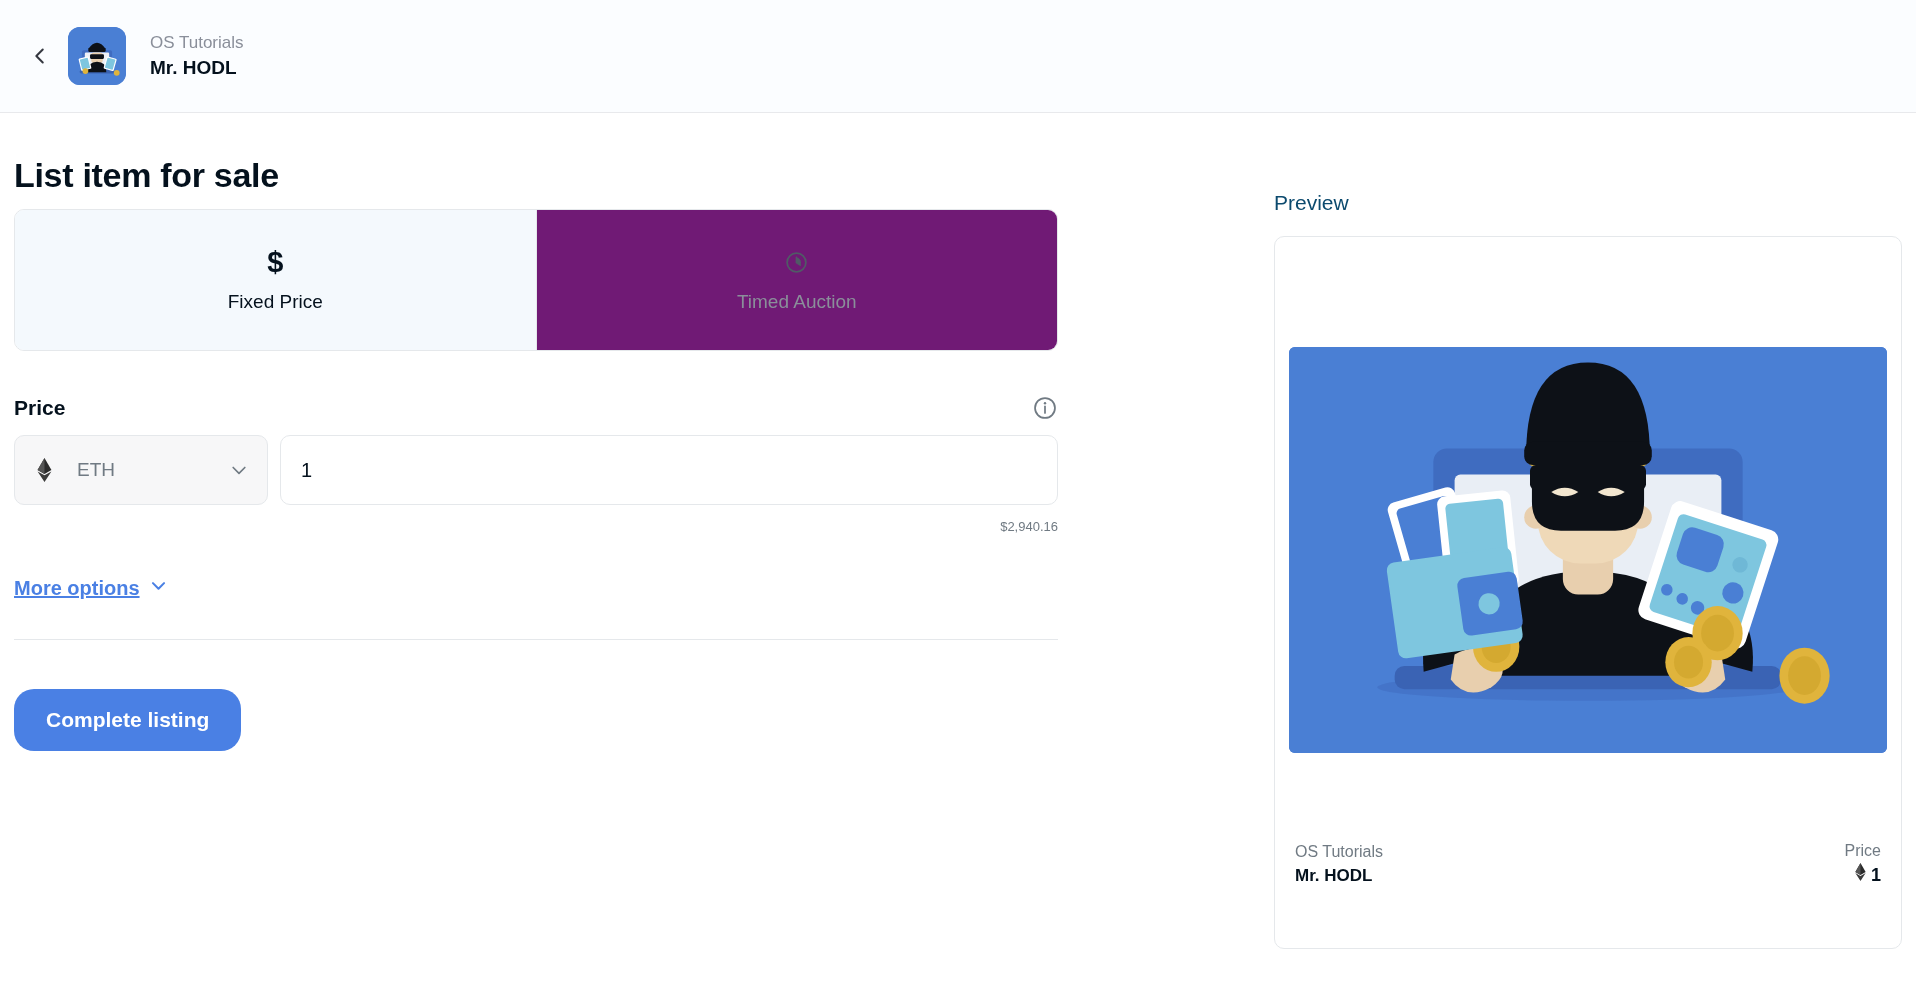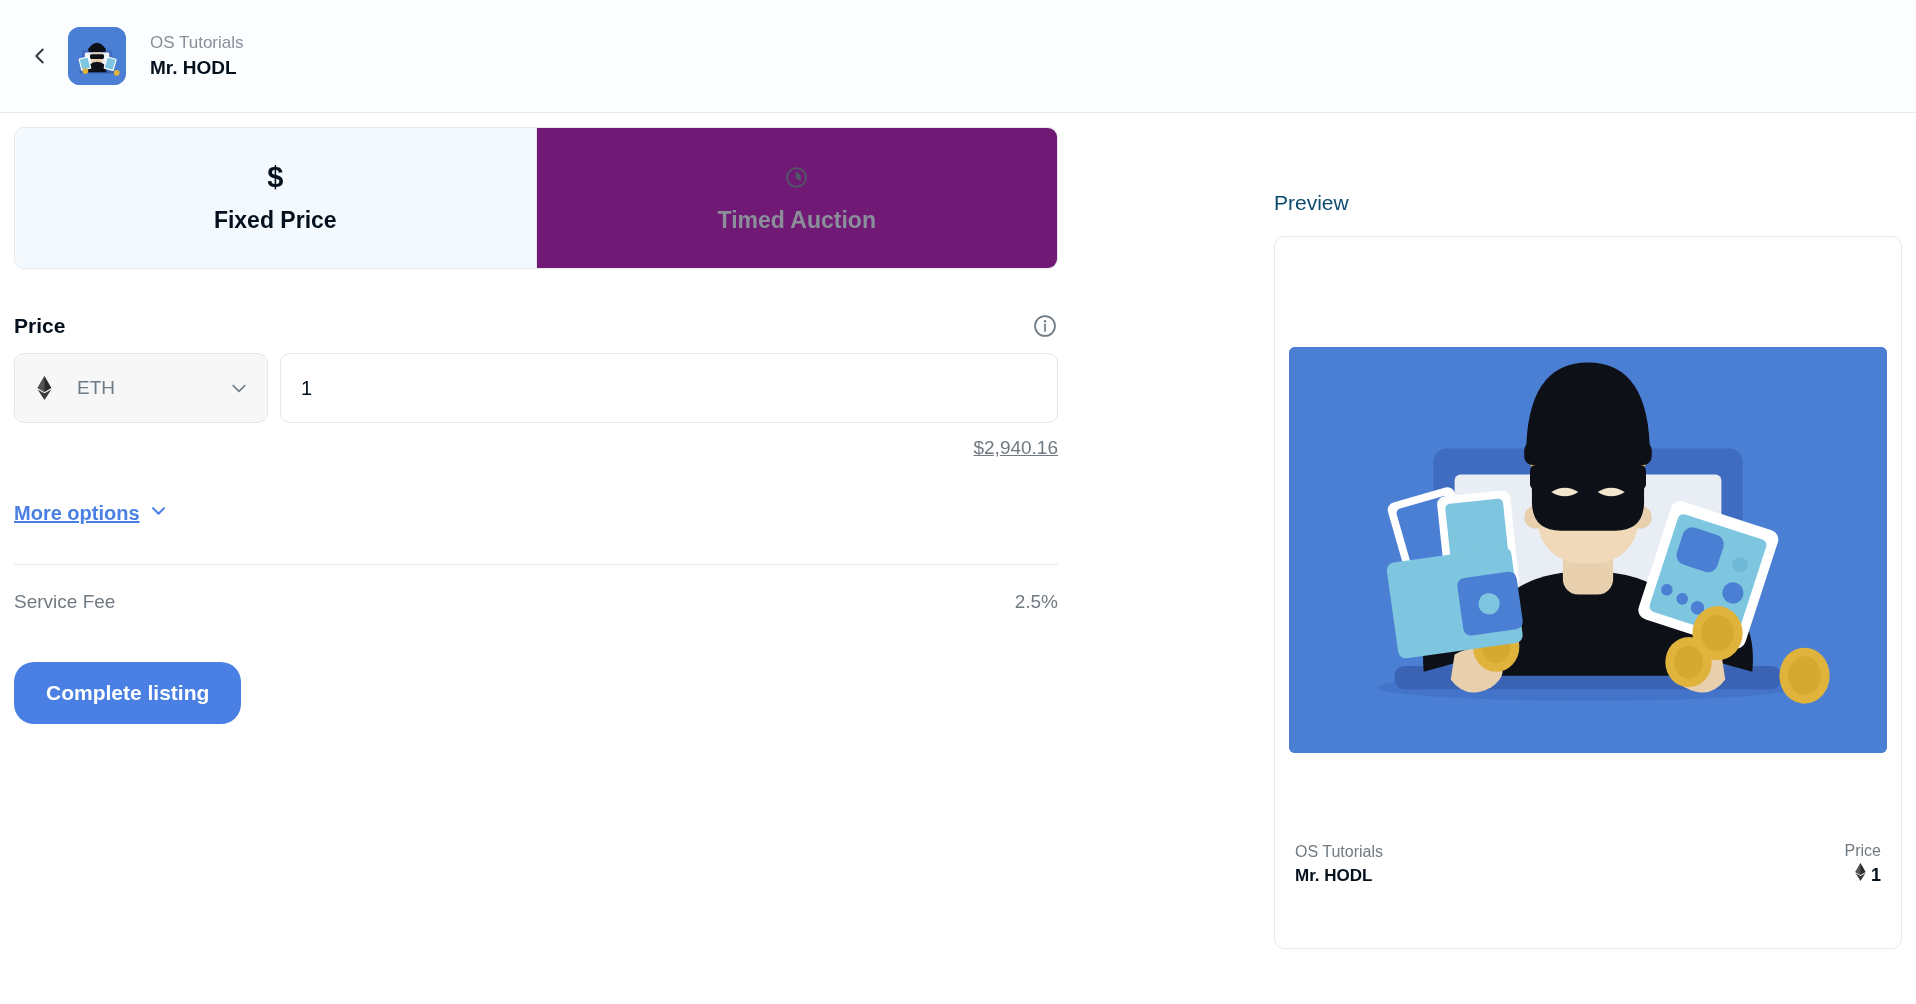--- a/index.html
+++ b/index.html
@@ -75,21 +75,21 @@
     display: flex; flex-direction: column;
     align-items: center; justify-content: center;
     gap: 14px;
     cursor: pointer;
     background: #701a75;
   }
   .type-opt + .type-opt { border-left: 1px solid #e5e8eb; }
   .type-opt.active { background: #f4f9fd; }
   .type-glyph { height: 30px; display: flex; align-items: center; justify-content: center; color: #04111d; }
   .type-glyph.dollar { font-size: 29px; font-weight: 700; line-height: 1; }
-  .type-text { font-size: 23px; font-weight: 700; color: #8a8f9a; }
+  .type-text { font-size: 19px; font-weight: 400; color: #8a8f9a; }
   .type-opt.active .type-text { color: #04111d; }
 
   
   .price-row { display: flex; gap: 12px; width: 1044px; margin-top: 14px; }
   .cur-select {
     width: 254px; height: 70px;
     background: #f7f7f8;
     border: 1px solid #e5e8eb;
     border-radius: 10px;
     display: flex; align-items: center;
@@ -106,24 +106,23 @@
     background: #fff;
     font-size: 20px;
     color: #04111d;
     padding: 0 20px;
     font-family: "Liberation Sans", sans-serif;
     outline: none;
   }
   .usd-line {
     width: 1044px;
     text-align: right;
-    font-size: 19px;
+    font-size: 13px;
     color: #707a83;
     margin-top: 14px;
-    text-decoration: underline;
   }
 
   .more-options {
     display: inline-flex; align-items: center; gap: 9px;
     margin-top: 42px;
     color: #4a80e4;
     font-size: 20px; font-weight: 700;
     cursor: pointer;
     text-decoration: underline;
   }
@@ -220,20 +219,21 @@
 
   <div class="topbar-text">
     <div class="topbar-collection">OS Tutorials</div>
     <div class="topbar-name">Mr. HODL</div>
   </div>
 </div>
 
 <div class="page">
 
   <div class="left-col">
+    <div class="page-title">List item for sale</div>
 
     
 
     <div class="type-toggle">
       <div class="type-opt active">
         <div class="type-glyph dollar">$</div>
         <div class="type-text">Fixed Price</div>
       </div>
       <div class="type-opt">
         <div class="type-glyph">
@@ -286,24 +286,20 @@
         <svg width="19" height="19" viewBox="0 0 24 24" fill="none" stroke="currentColor" stroke-width="2.6" stroke-linecap="round" stroke-linejoin="round">
             <polyline points="5 9 12 16 19 9"></polyline>
           </svg>
       </span>
     </div>
 
     <div class="divider"></div>
 
     
 
-    <div class="fee-row">
-      <span>Service Fee</span>
-      <span>2.5%</span>
-    </div>
 
     <button class="cta">Complete listing</button>
   </div>
 
   <div class="right-col">
     <div class="preview-title">Preview</div>
 
     <div class="preview-card">
       <div class="preview-art-wrap">
         <div class="preview-art">

